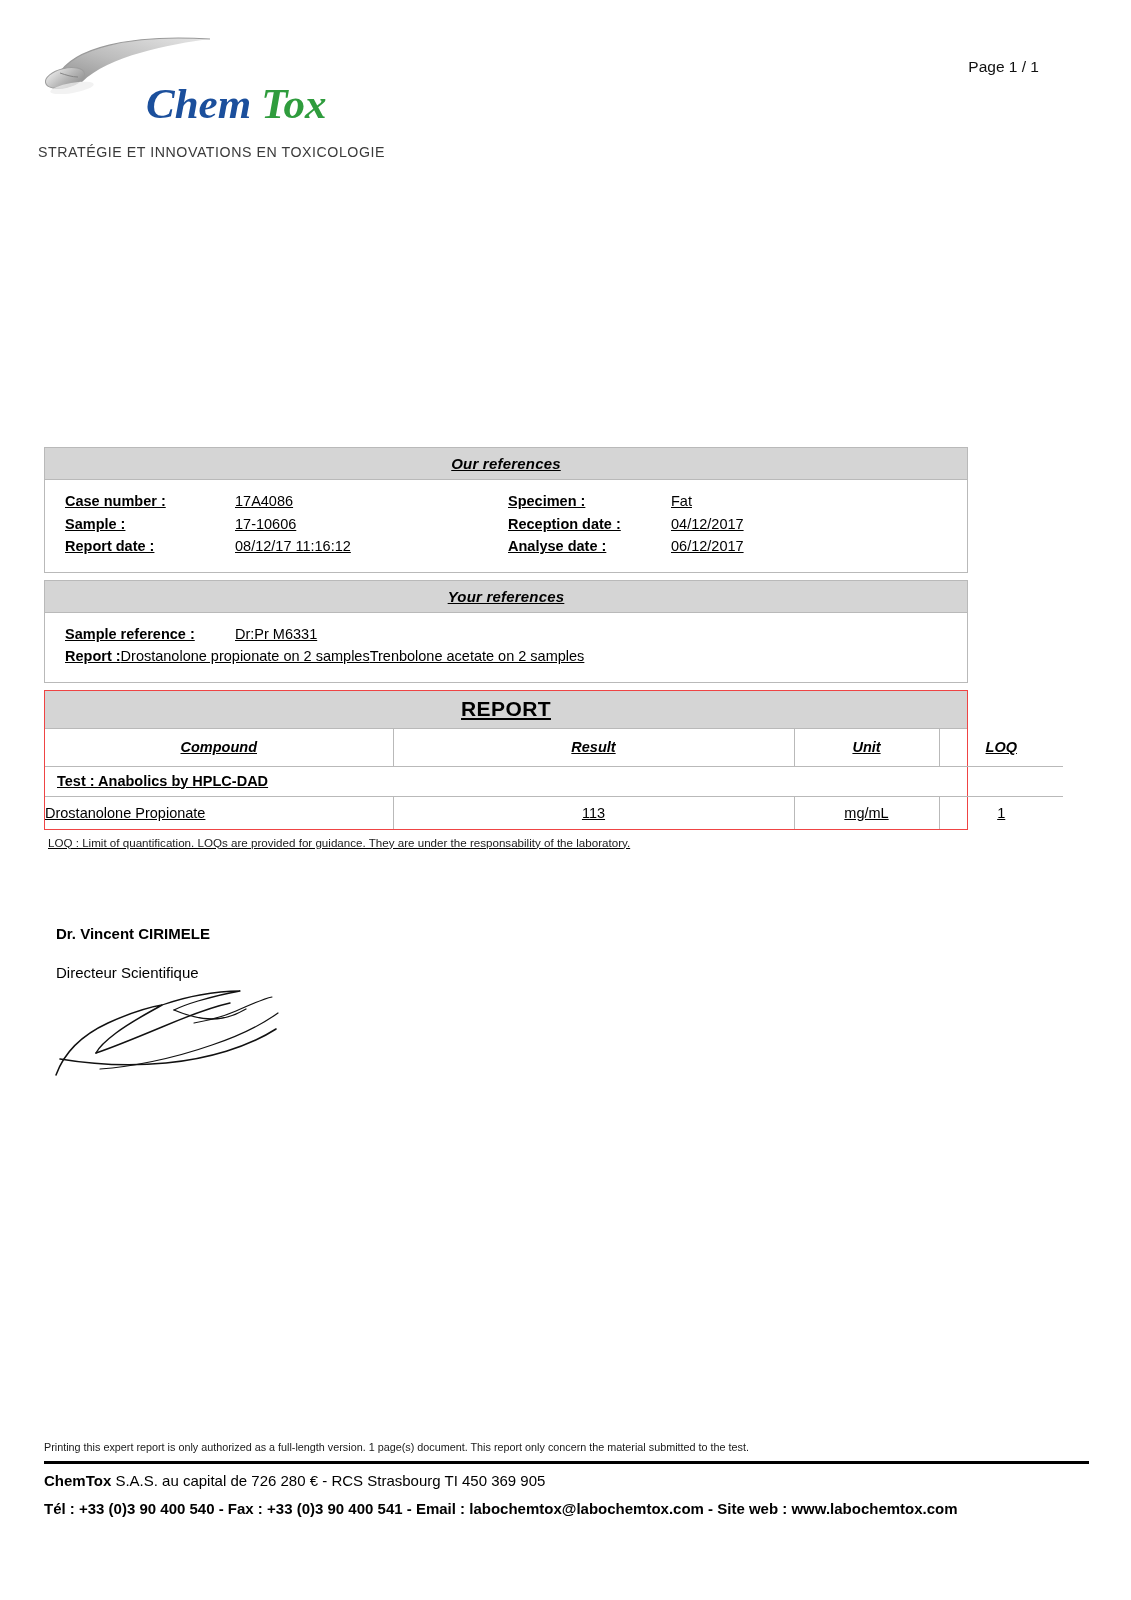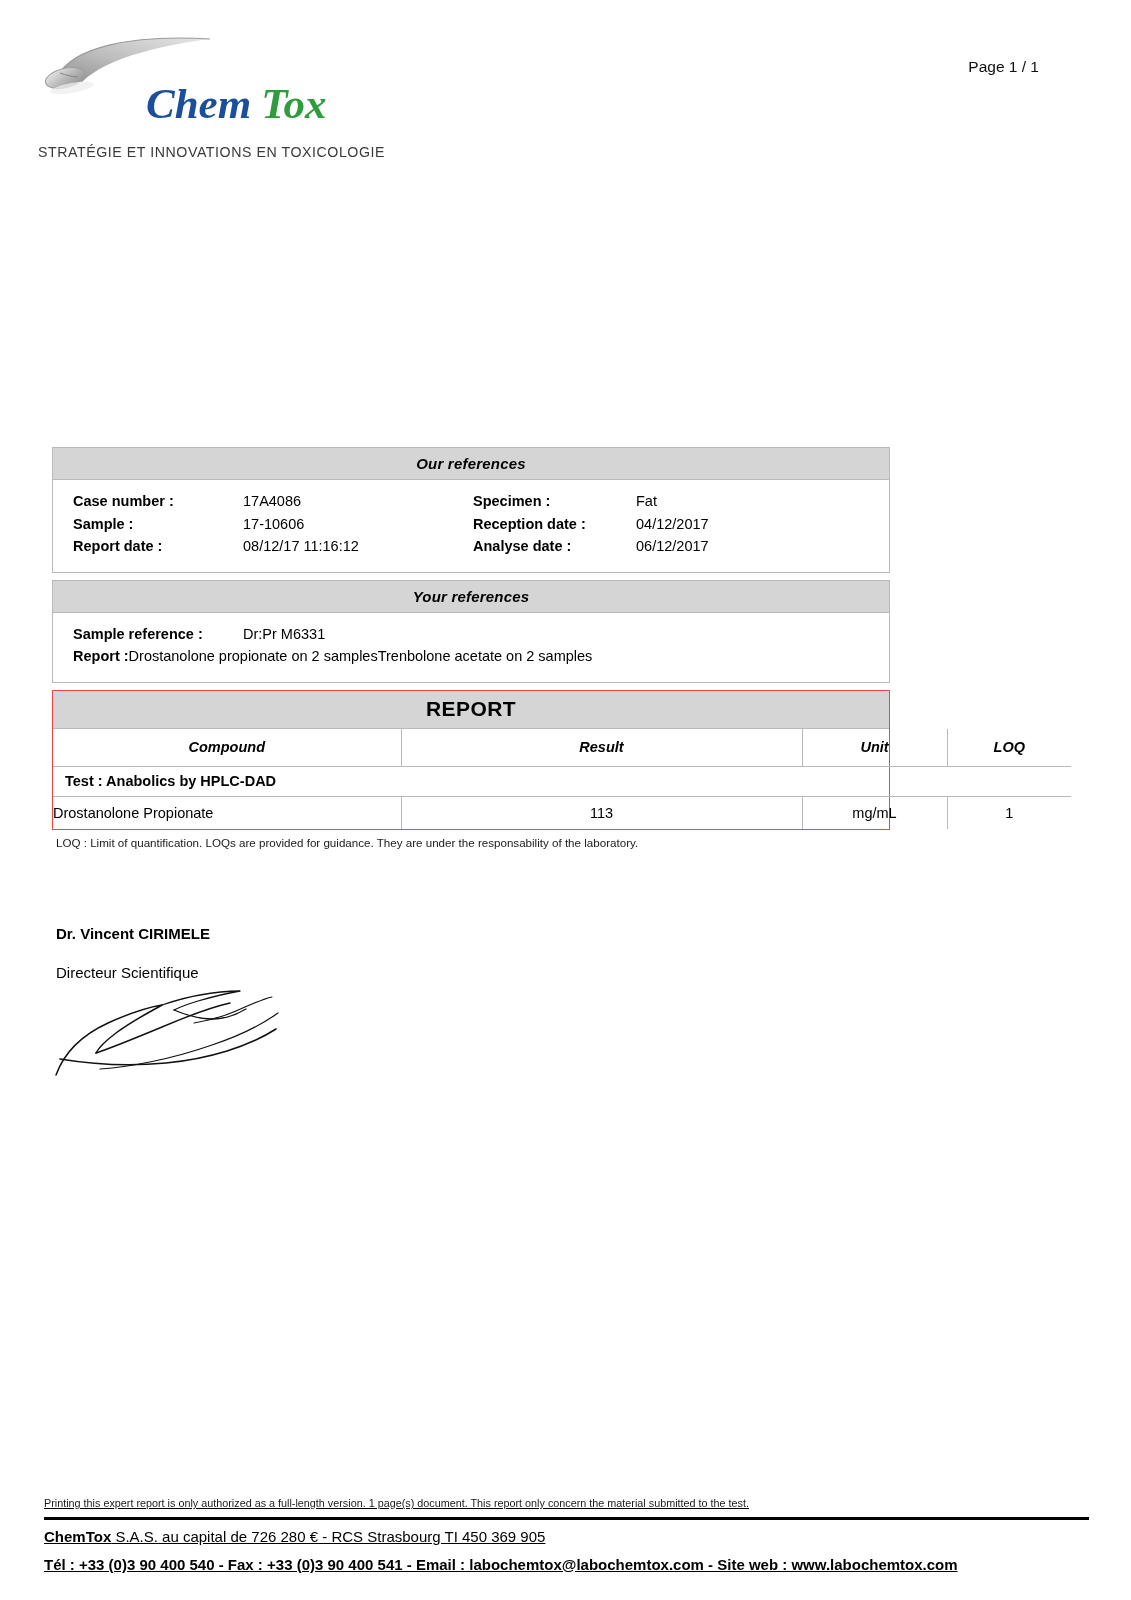--- a/index.html
+++ b/index.html
@@ -72,23 +72,24 @@
     right: 92px;
     top: 58px;
     font-size: 15.5px;
     color: #111;
     white-space: nowrap;
   }
 
   
   .content {
     position: absolute;
-    left: 52px;
+    left: 44px;
     top: 447px;
-    width: 838px;
+    width: 924px;
+    text-decoration: underline;
   }
 
   .panel {
     border: 1px solid #b9b9b9;
     background: #ffffff;
     box-sizing: border-box;
   }
   .panel + .panel { margin-top: 7px; }
 
   .band {
@@ -212,23 +213,22 @@
   }
   .sig-draw {
     margin-left: -2px;
     margin-top: -4px;
   }
 
   
   .footer {
     position: absolute;
     left: 44px;
-    top: 1496px;
+    top: 1440px;
     width: 1045px;
-    text-decoration: underline;
   }
   .footer-note {
     font-size: 10.8px;
     color: #1a1a1a;
     padding-bottom: 7px;
     line-height: 14px;
   }
   .footer-rule {
     border-top: 3px solid #000000;
     width: 1045px;

